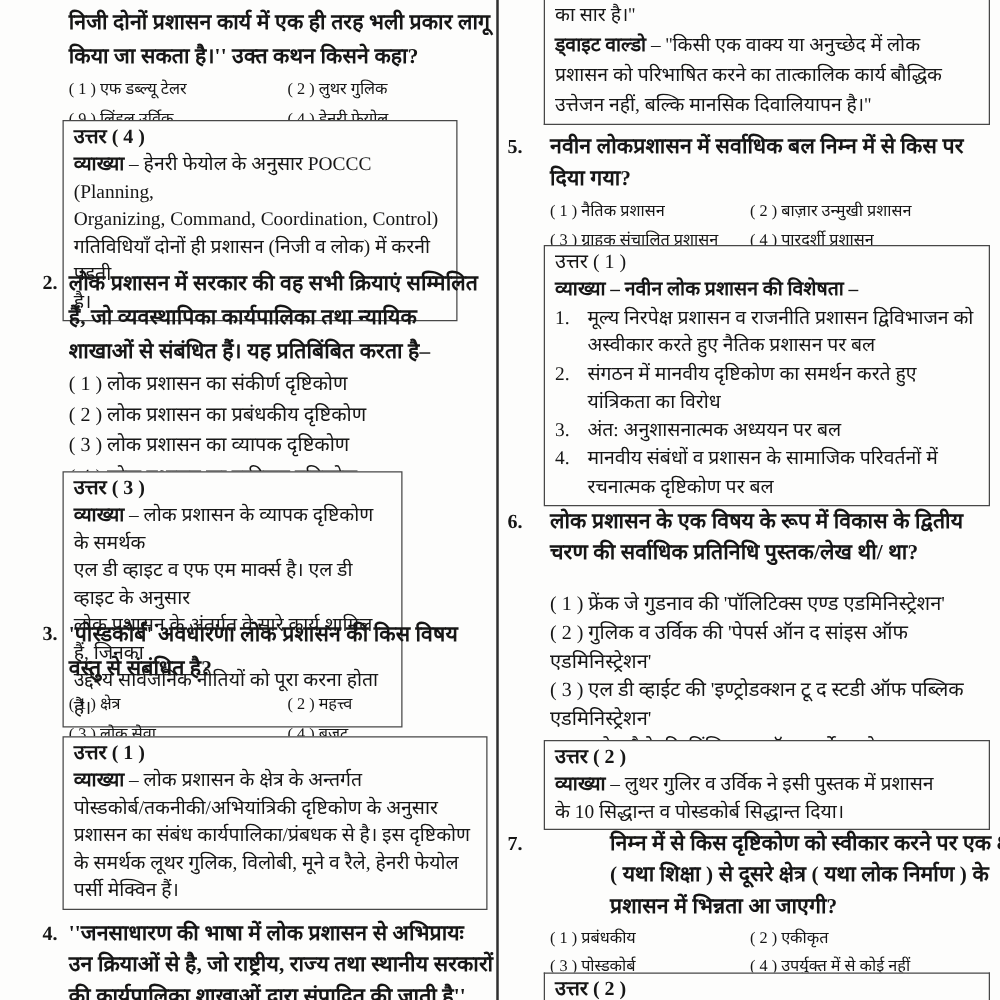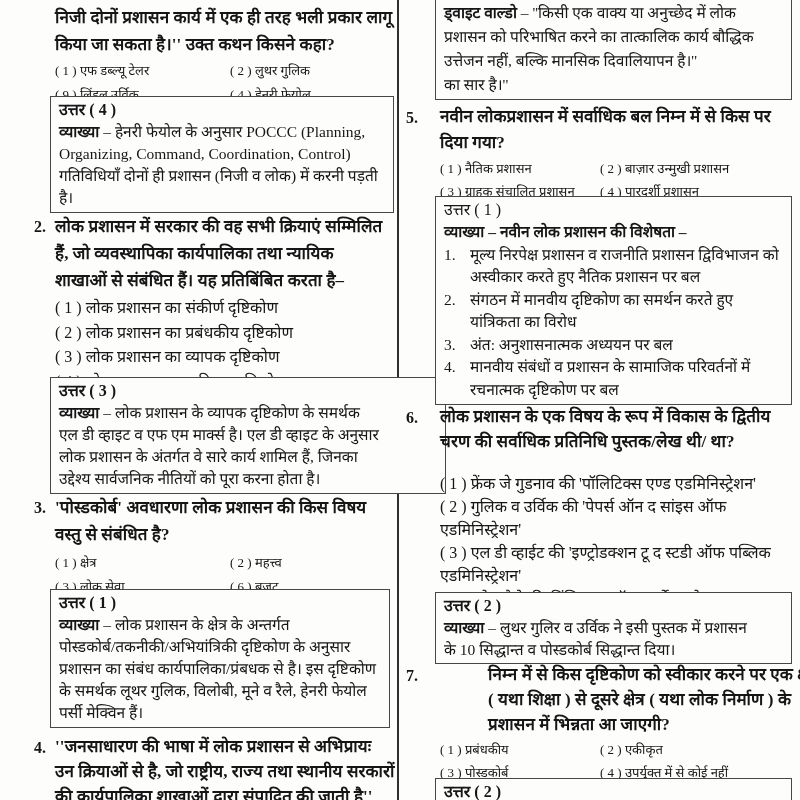--- a/index.html
+++ b/index.html
@@ -67,21 +67,21 @@
       <div class="opt-pair">
         <span class="opt-a-left">( 1 ) एफ डब्ल्यू टेलर</span>
         <span>( 2 ) लुथर गुलिक</span>
       </div>
       <div class="opt-pair">
         <span class="opt-a-left">( 9 ) लिंडल उर्विक</span>
         <span>( 4 ) हेनरी फेयोल</span>
       </div>
     </div>
 
-    <div class="blk ansbox" style="top:96px;left:50px;width:344px;">
+    <div class="blk ansbox" style="top:96px;left:50px;width:316px;">
       <div class="ans-label bold">उत्तर ( 4 )</div>
       <div>
         <b>व्याख्या</b><span class="pre"> – हेनरी फेयोल के अनुसार POCCC (Planning,
 Organizing, Command, Coordination, Control)
 गतिविधियाँ दोनों ही प्रशासन (निजी व लोक) में करनी पड़ती
 है।</span>
       </div>
     </div>
 
     <div class="blk qrow" style="top:213px;left:0;right:6px;">
@@ -90,21 +90,21 @@
         <div class="stmt pre">लोक प्रशासन में सरकार की वह सभी क्रियाएं सम्मिलित
 हैं, जो व्यवस्थापिका कार्यपालिका तथा न्यायिक
 शाखाओं से संबंधित हैं। यह प्रतिबिंबित करता है–</div>
         <div class="opts pre" style="margin-top:2px;">( 1 ) लोक प्रशासन का संकीर्ण दृष्टिकोण
 ( 2 ) लोक प्रशासन का प्रबंधकीय दृष्टिकोण
 ( 3 ) लोक प्रशासन का व्यापक दृष्टिकोण
 ( 4 ) लोक प्रशासन का एकीकृत दृष्टिकोण</div>
       </div>
     </div>
 
-    <div class="blk ansbox" style="top:377px;left:50px;width:396px;">
+    <div class="blk ansbox" style="top:377px;left:50px;width:272px;">
       <div class="ans-label bold">उत्तर ( 3 )</div>
       <div>
         <b>व्याख्या</b><span class="pre"> – लोक प्रशासन के व्यापक दृष्टिकोण के समर्थक
 एल डी व्हाइट व एफ एम मार्क्स है। एल डी व्हाइट के अनुसार
 लोक प्रशासन के अंतर्गत वे सारे कार्य शामिल हैं, जिनका
 उद्देश्य सार्वजनिक नीतियों को पूरा करना होता है।</span>
       </div>
     </div>
 
     <div class="blk qrow" style="top:494px;left:0;right:6px;">
@@ -112,21 +112,21 @@
       <div class="qbody">
         <div class="stmt pre">'पोस्डकोर्ब' अवधारणा लोक प्रशासन की किस विषय
 वस्तु से संबंधित है?</div>
         <div style="margin-top:3px;">
           <div class="opt-pair">
             <span class="opt-a-left">( 1 ) क्षेत्र</span>
             <span>( 2 ) महत्त्व</span>
           </div>
           <div class="opt-pair">
             <span class="opt-a-left">( 3 ) लोक सेवा</span>
-            <span>( 6 ) बजट</span>
+            <span>( 4 ) बजट</span>
           </div>
         </div>
       </div>
     </div>
 
     <div class="blk ansbox" style="top:589px;left:50px;width:340px;">
       <div class="ans-label bold">उत्तर ( 1 )</div>
       <div>
         <b>व्याख्या</b><span class="pre"> – लोक प्रशासन के क्षेत्र के अन्तर्गत
 पोस्डकोर्ब/तकनीकी/अभियांत्रिकी दृष्टिकोण के अनुसार
@@ -142,26 +142,26 @@
         <div class="stmt pre" style="line-height:25px;">''जनसाधारण की भाषा में लोक प्रशासन से अभिप्रायः
 उन क्रियाओं से है, जो राष्ट्रीय, राज्य तथा स्थानीय सरकारों
 की कार्यपालिका शाखाओं द्वारा संपादित की जाती है''</div>
       </div>
     </div>
   </div>
 
   <div class="col col-right">
 
     <div class="blk ansbox notop" style="top:0;left:36px;width:357px;height:100px;line-height:24px;">
+      <div>का सार है।''</div>
       <div>
         <b>ड्वाइट वाल्डो</b><span class="pre"> – ''किसी एक वाक्य या अनुच्छेद में लोक
 प्रशासन को परिभाषित करने का तात्कालिक कार्य बौद्धिक
 उत्तेजन नहीं, बल्कि मानसिक दिवालियापन है।''</span>
       </div>
-      <div>का सार है।''</div>
     </div>
 
     <div class="blk qrow" style="top:104px;left:0;right:4px;">
       <span class="qnum">5.</span>
       <div class="qbody">
         <div class="stmt pre" style="line-height:26px;">नवीन लोकप्रशासन में सर्वाधिक बल निम्न में से किस पर
 दिया गया?</div>
         <div style="margin-top:1px;">
           <div class="opt-pair" style="line-height:23px;">
             <span class="opt-a-right">( 1 ) नैतिक प्रशासन</span>

